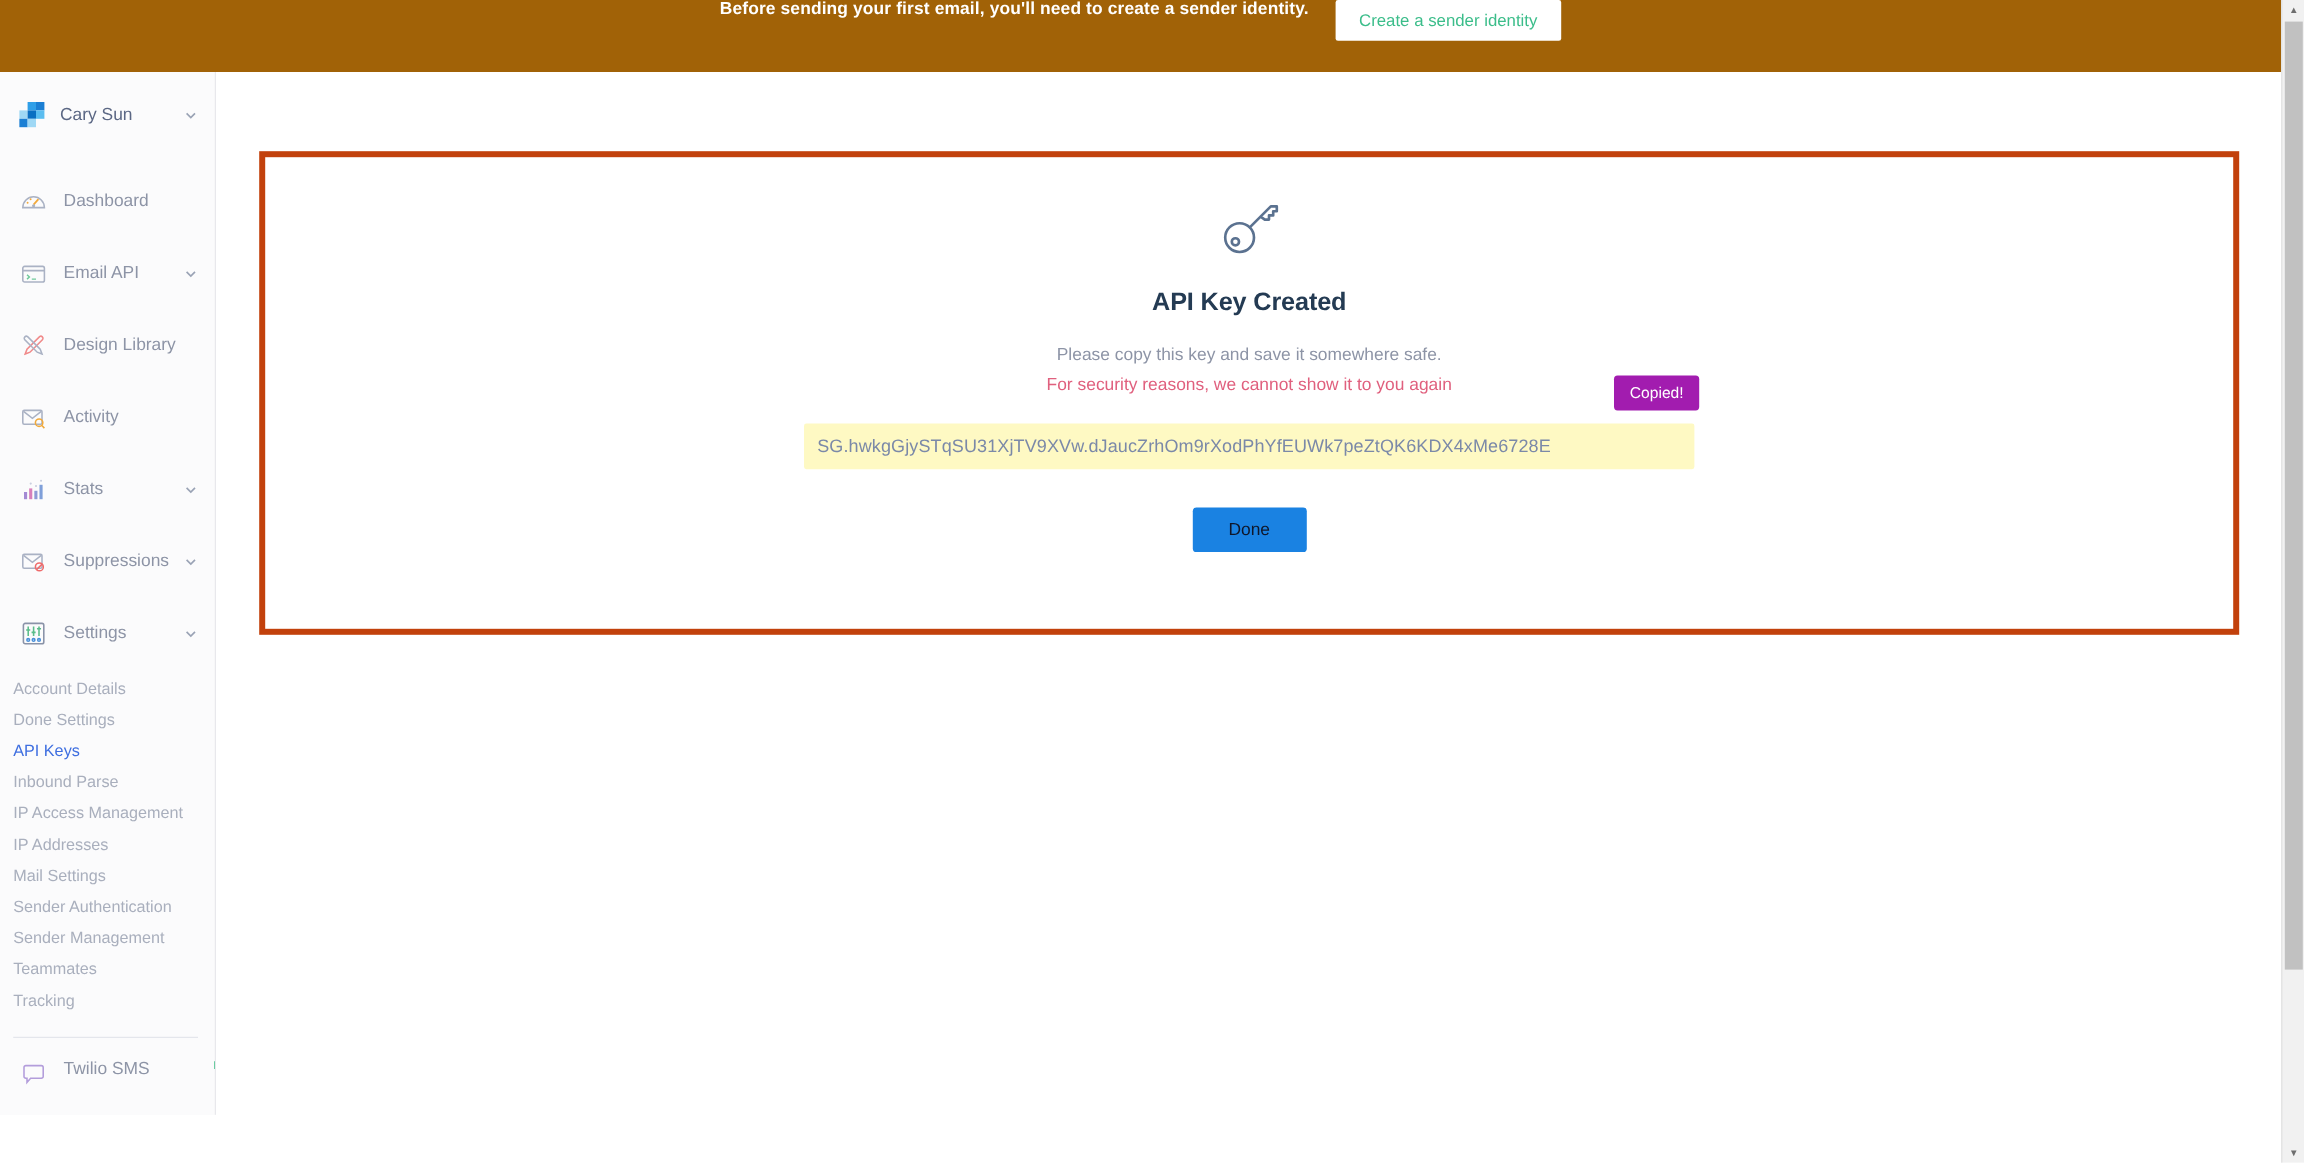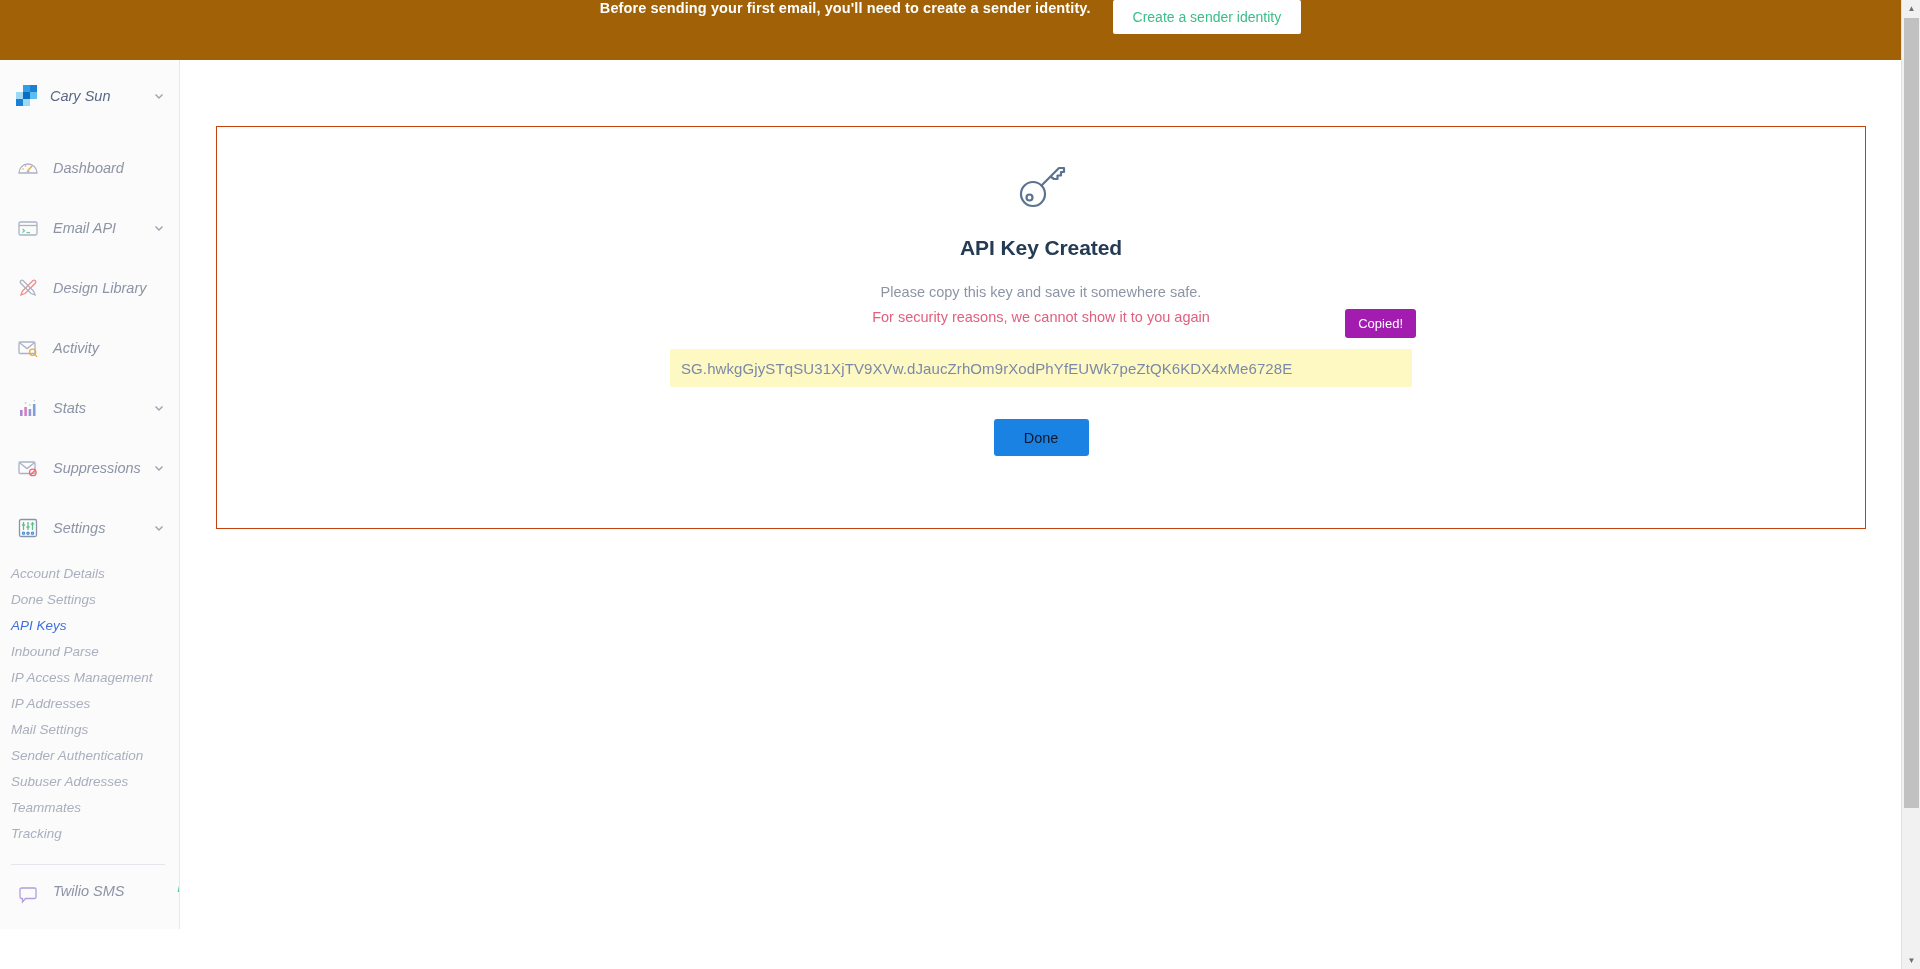--- a/index.html
+++ b/index.html
@@ -55,21 +55,20 @@
 
   
   .sidebar {
     position: absolute;
     top: 60px; left: 0;
     width: 180px;
     height: 869px;
     background: #fbfbfc;
     border-right: 1px solid #e8e8ec;
     overflow: hidden;
-    font-style: italic;
   }
 
   .account {
     display: flex;
     align-items: center;
     height: 72px;
     padding: 0 14px 0 16px;
     cursor: pointer;
   }
   .account-logo {
@@ -170,21 +169,21 @@
     background: #ffffff;
   }
 
   .card {
     position: absolute;
     left: 36px;
     top: 66px;
     width: 1650px;
     height: 403px;
     background: #ffffff;
-    border: 1px solid #c2410c;
+    border: 5px solid #c2410c;
   }
 
   .card-inner {
     position: relative;
     width: 100%;
     height: 100%;
     display: flex;
     flex-direction: column;
     align-items: center;
   }
@@ -437,21 +436,21 @@
 
       <div class="subnav">
         <a class="subnav-item">Account Details</a>
         <a class="subnav-item">Done Settings</a>
         <a class="subnav-item active">API Keys</a>
         <a class="subnav-item">Inbound Parse</a>
         <a class="subnav-item">IP Access Management</a>
         <a class="subnav-item">IP Addresses</a>
         <a class="subnav-item">Mail Settings</a>
         <a class="subnav-item">Sender Authentication</a>
-        <a class="subnav-item">Subuser Addresses</a>
+        <a class="subnav-item">Sender Management</a>
         <a class="subnav-item">Teammates</a>
         <a class="subnav-item">Tracking</a>
       </div>
 
       <div class="divider"></div>
 
       <div class="twilio">
         <span class="twilio-icon">
           <svg width="24" height="24" viewBox="0 0 24 24" fill="none" stroke="#b39ddb" stroke-width="1.3">
             <path d="M4 6.5 A1.5 1.5 0 0 1 5.5 5 L18.5 5 A1.5 1.5 0 0 1 20 6.5 L20 14 A1.5 1.5 0 0 1 18.5 15.5 L9.5 15.5 L6.5 19 L6.5 15.5 L5.5 15.5 A1.5 1.5 0 0 1 4 14 Z"></path>

